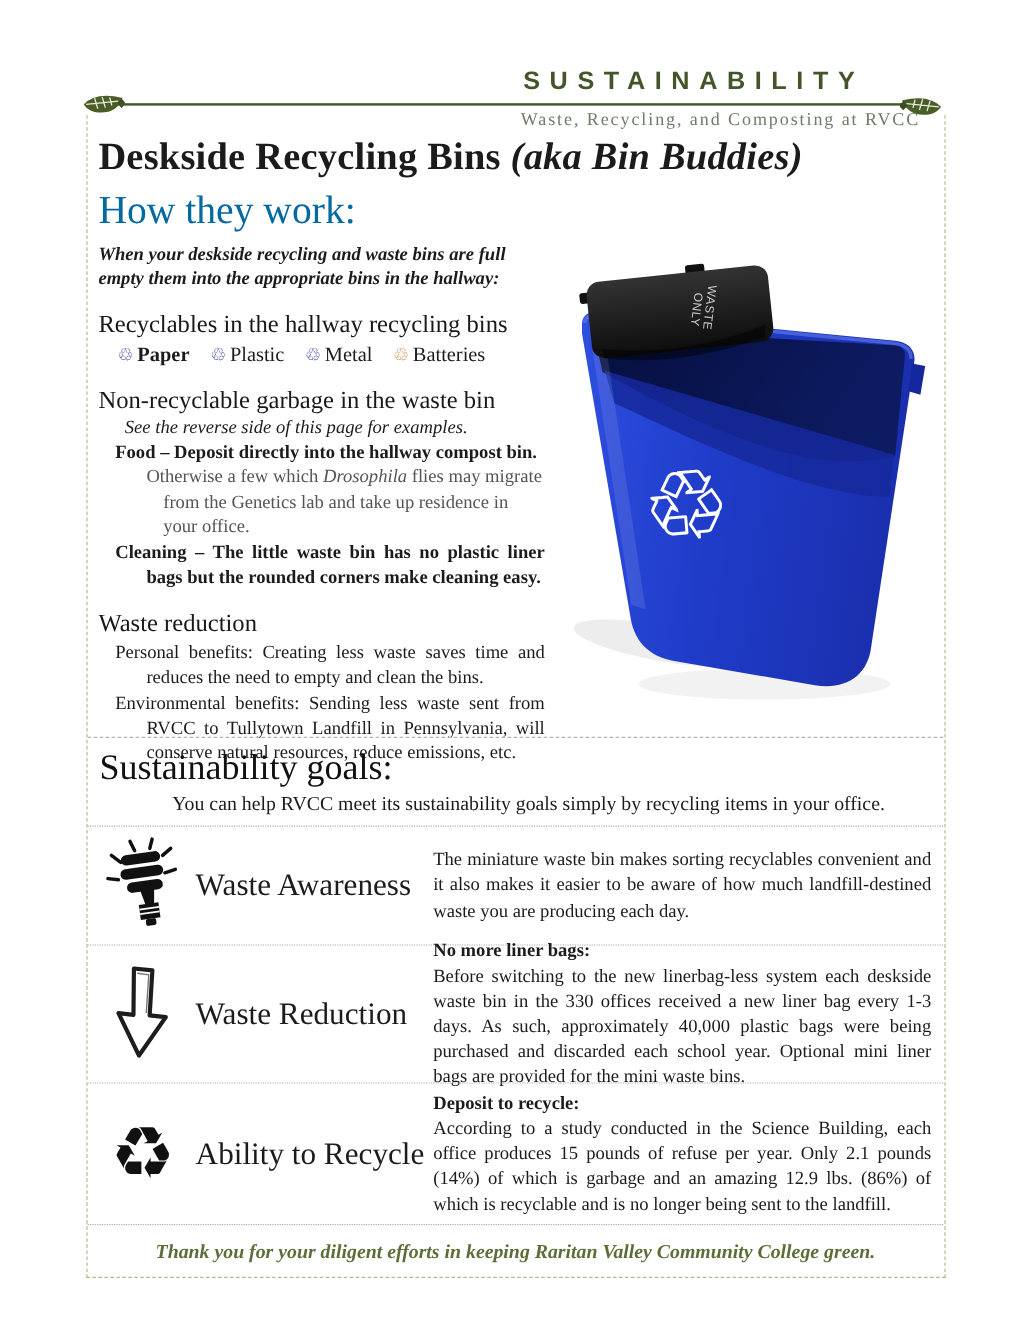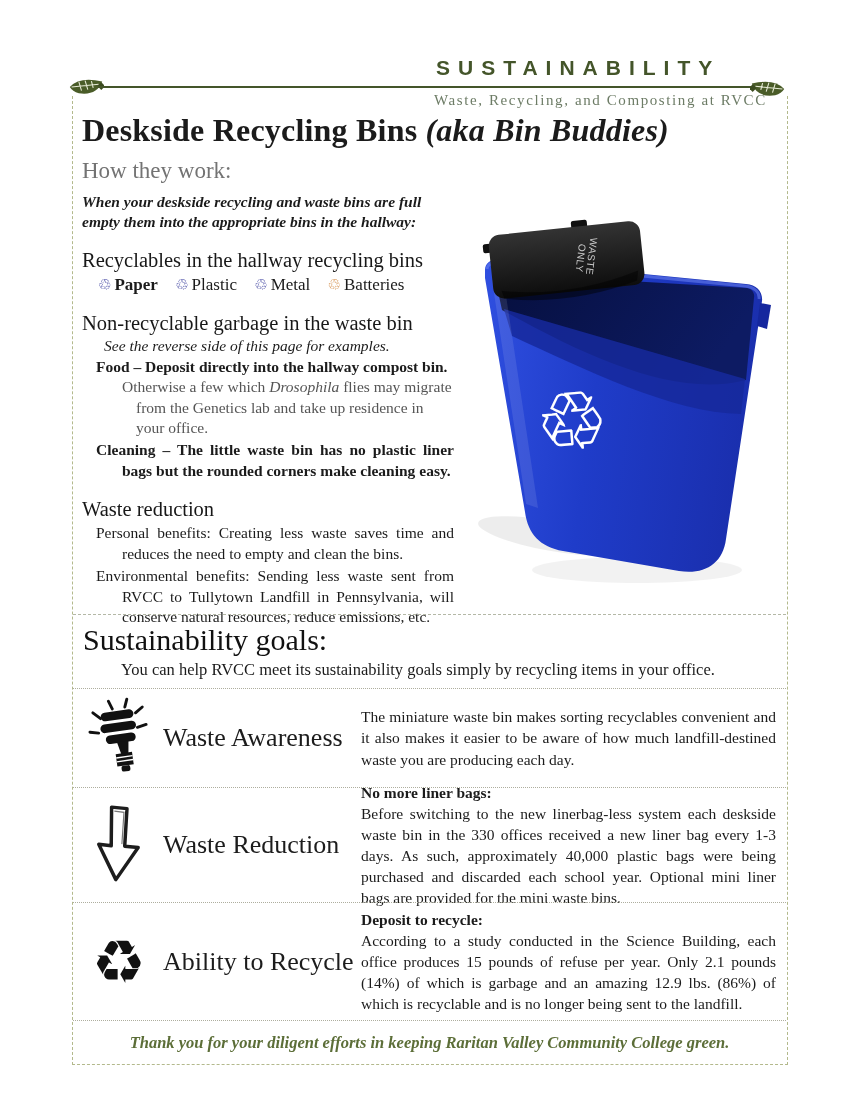--- a/index.html
+++ b/index.html
@@ -21,21 +21,21 @@
               border-left:1px dashed #b3b98c;border-right:1px dashed #b3b98c;
               border-bottom:1px dashed #b3b98c;}
 
   
   .doc-title{position:absolute;left:82px;top:96px;width:700px;font-size:32px;font-weight:700;
              letter-spacing:.2px;white-space:nowrap;}
   .doc-title .it{font-style:italic;font-family:Liberation Serif, serif;}
 
   
   .left-col{position:absolute;left:82px;top:142px;width:372px;}
-  .h2{font-size:23px;font-weight:400;color:#737373;margin:0 0 2px 0;}
+  .h2{font-size:33px;font-weight:400;color:#0369a1;margin:0 0 2px 0;}
   .intro{font-size:15.5px;font-weight:700;font-style:italic;line-height:1.28;margin:8px 0 0 0;}
   .h3{font-size:20.5px;font-weight:400;color:#181818;margin:17px 0 2px 0;}
   .icon-row{margin:3px 0 0 16px;font-size:17px;white-space:nowrap;}
   .icon-row .item{margin-right:13px;}
   .ric{font-family:"DejaVu Sans",sans-serif;font-size:15px;margin-right:3px;}
   .ric.blue{color:#2b2f96;}
   .ric.orange{color:#cf8136;}
   .lbl-bold{font-weight:700;}
   .note-italic{font-style:italic;font-size:15.5px;margin:2px 0 0 22px;}
   .para{font-size:15.5px;line-height:1.32;margin:2px 0 0 0;}
@@ -45,21 +45,21 @@
   .gray-p .sp-it{font-style:italic;}
 
   
   .bin-photo{position:absolute;left:452px;top:192px;width:345px;height:405px;}
 
   
   .goals{position:absolute;left:73px;top:598px;width:713px;height:450px;box-sizing:border-box;
          display:flex;flex-direction:column;}
   .goals-head{border-top:1px dashed #b4b8a6;padding:8px 26px 6px 10px;height:74px;box-sizing:border-box;}
   .goals-head .h2g{font-size:30px;font-weight:400;margin:0;color:#111;}
-  .goals-intro{font-size:16.5px;margin:3px 0 0 38px;}
+  .goals-intro{font-size:16.5px;margin:3px 0 0 38px;text-align:center;}
   .goal-row{display:flex;align-items:center;border-top:1px dotted #aeae9e;box-sizing:border-box;
             padding:6px 8px 6px 10px;}
   .row-0{height:99px;}
   .row-1{height:115px;}
   .row-2{height:118px;}
   .goal-icon{flex:0 0 72px;display:flex;justify-content:center;align-items:center;}
   .goal-label{flex:0 0 198px;font-size:26px;color:#1c1c1c;padding-left:8px;}
   .goal-text{flex:1;font-size:15.5px;line-height:1.36;padding-right:2px;}
   .goal-text .bold-line{font-weight:700;}
   .goal-text .body-line{text-align:justify;}

